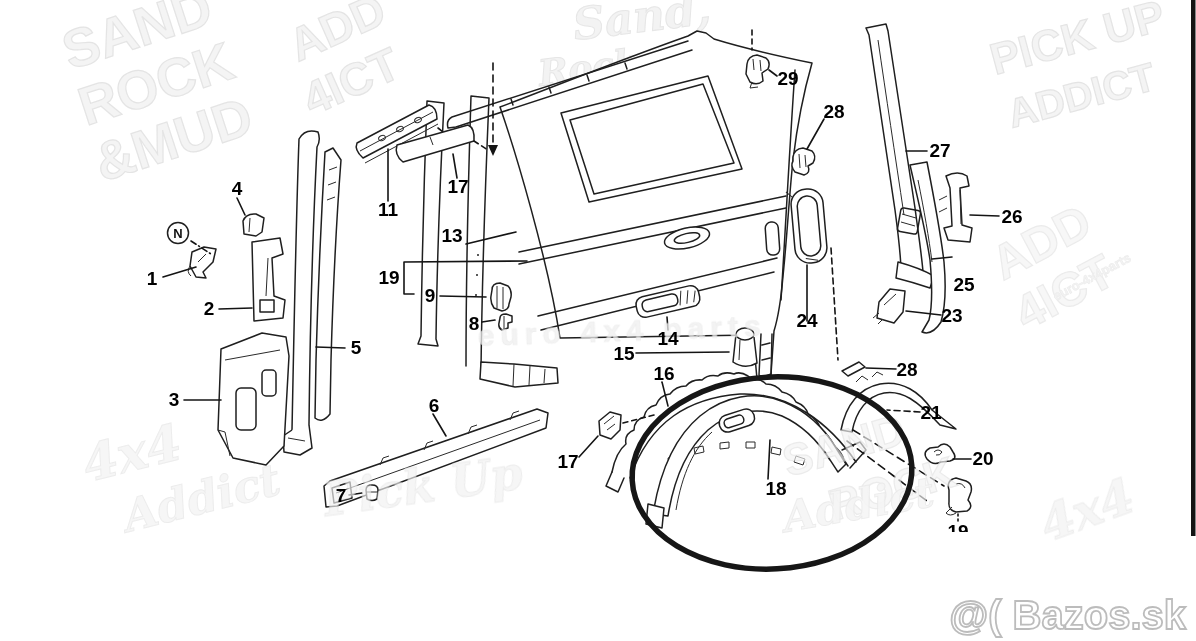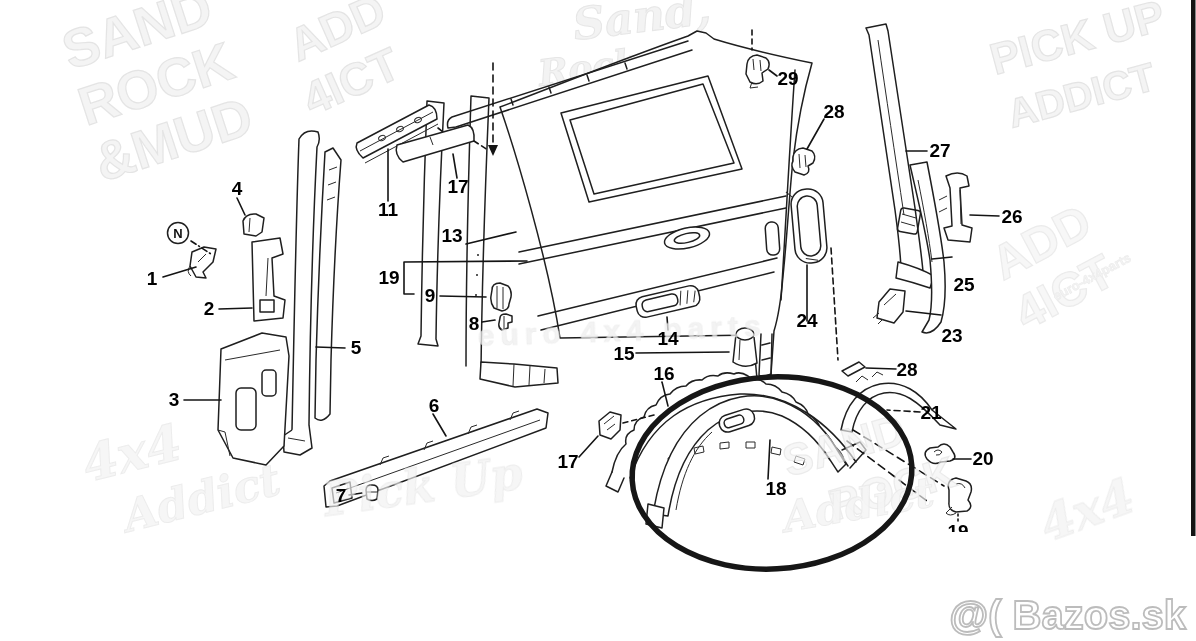--- a/index.html
+++ b/index.html
@@ -290,21 +290,21 @@
       <div class="callout" style="left: 452px; top: 236px;">13</div>
       <div class="callout" style="left: 668px; top: 339px;">14</div>
       <div class="callout" style="left: 624px; top: 354px;">15</div>
       <div class="callout" style="left: 664px; top: 374px; text-align: right;">16</div>
       <div class="callout" style="left: 568px; top: 462px;">17</div>
       <div class="callout" style="left: 768px; top: 489px; margin-left: 8px;">18</div>
       <div class="callout clipped" style="left: 958px; top: 532px;">19</div>
       <div class="callout" style="left: 983px; top: 459px;">20</div>
       <div class="callout" style="left: 931px; top: 413px;">21</div>
       <div class="callout" style="left: 907px; top: 370px;">28</div>
-      <div class="callout" style="left: 952px; top: 316px; margin-top: 20px;">23</div>
+      <div class="callout" style="left: 952px; top: 316px;">23</div>
       <div class="callout" style="left: 807px; top: 321px;">24</div>
       <div class="callout" style="left: 964px; top: 257px; margin-top: 28px;">25</div>
       <div class="callout" style="left: 1012px; top: 217px;">26</div>
       <div class="callout" style="left: 940px; top: 151px;">27</div>
       <div class="callout" style="left: 834px; top: 112px;">28</div>
       <div class="callout" style="left: 788px; top: 79px;">29</div>
     </div>
 </div>
 
 </body></html>

